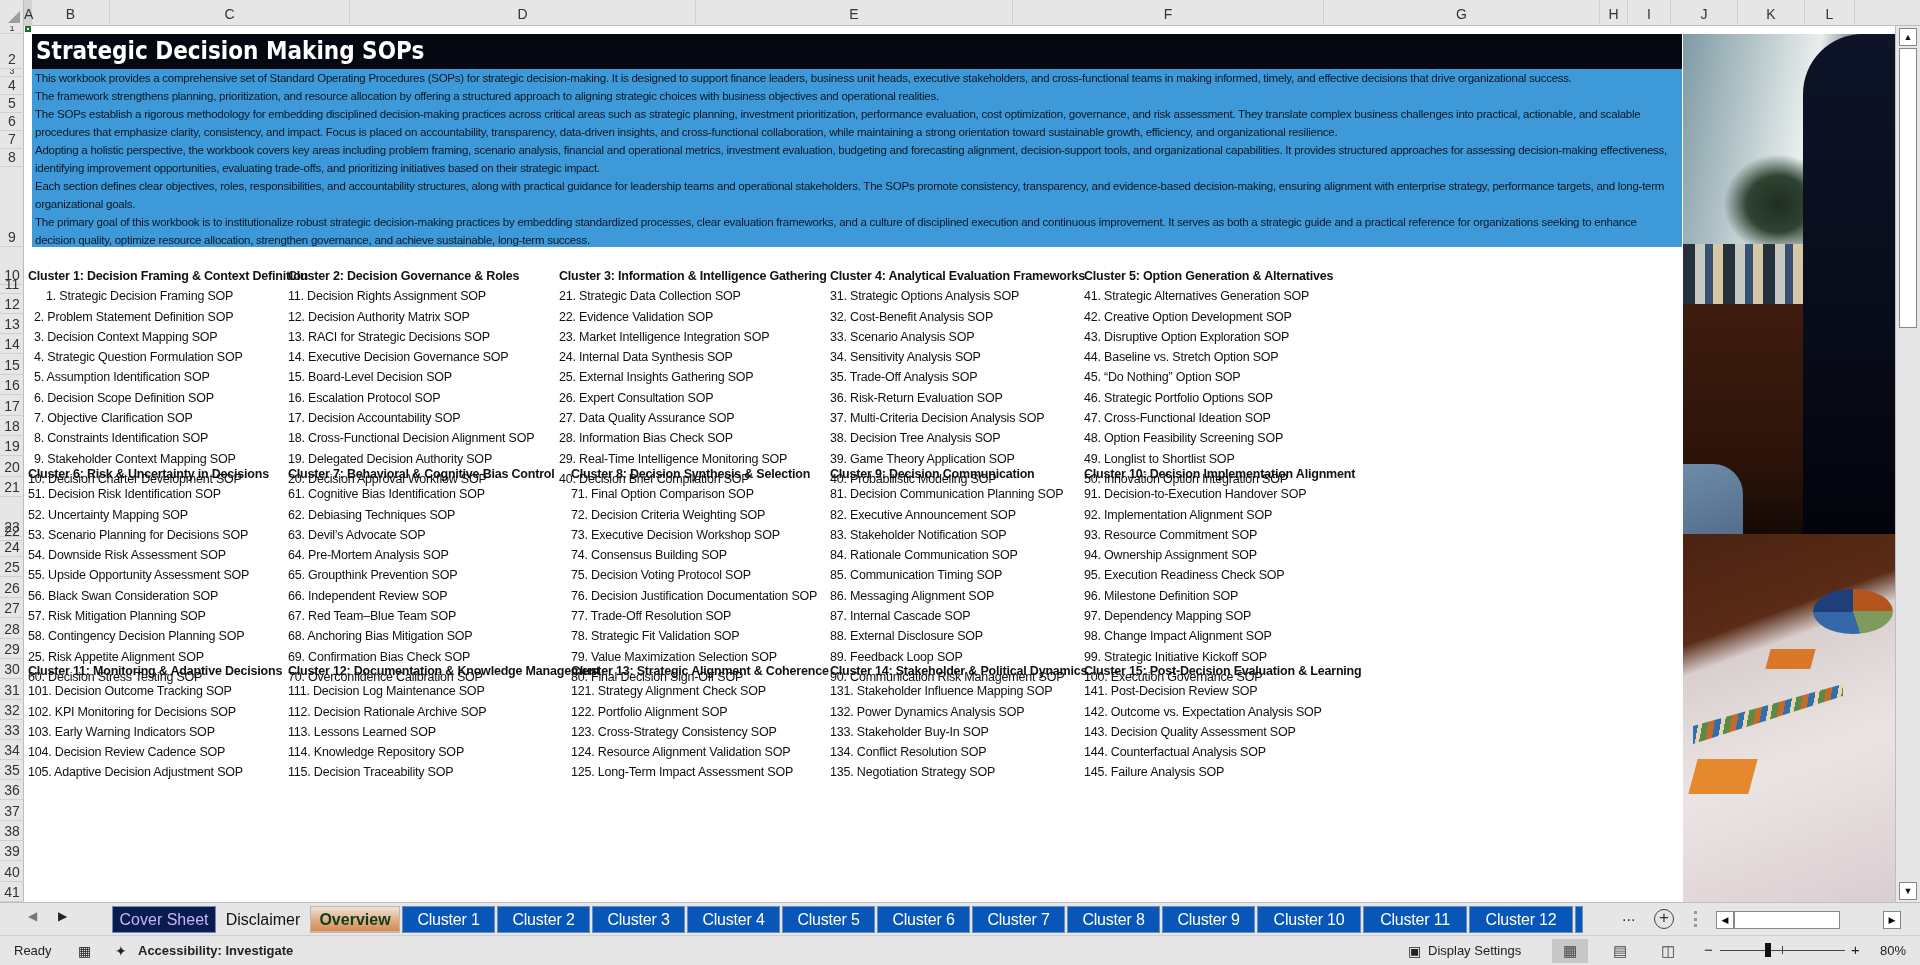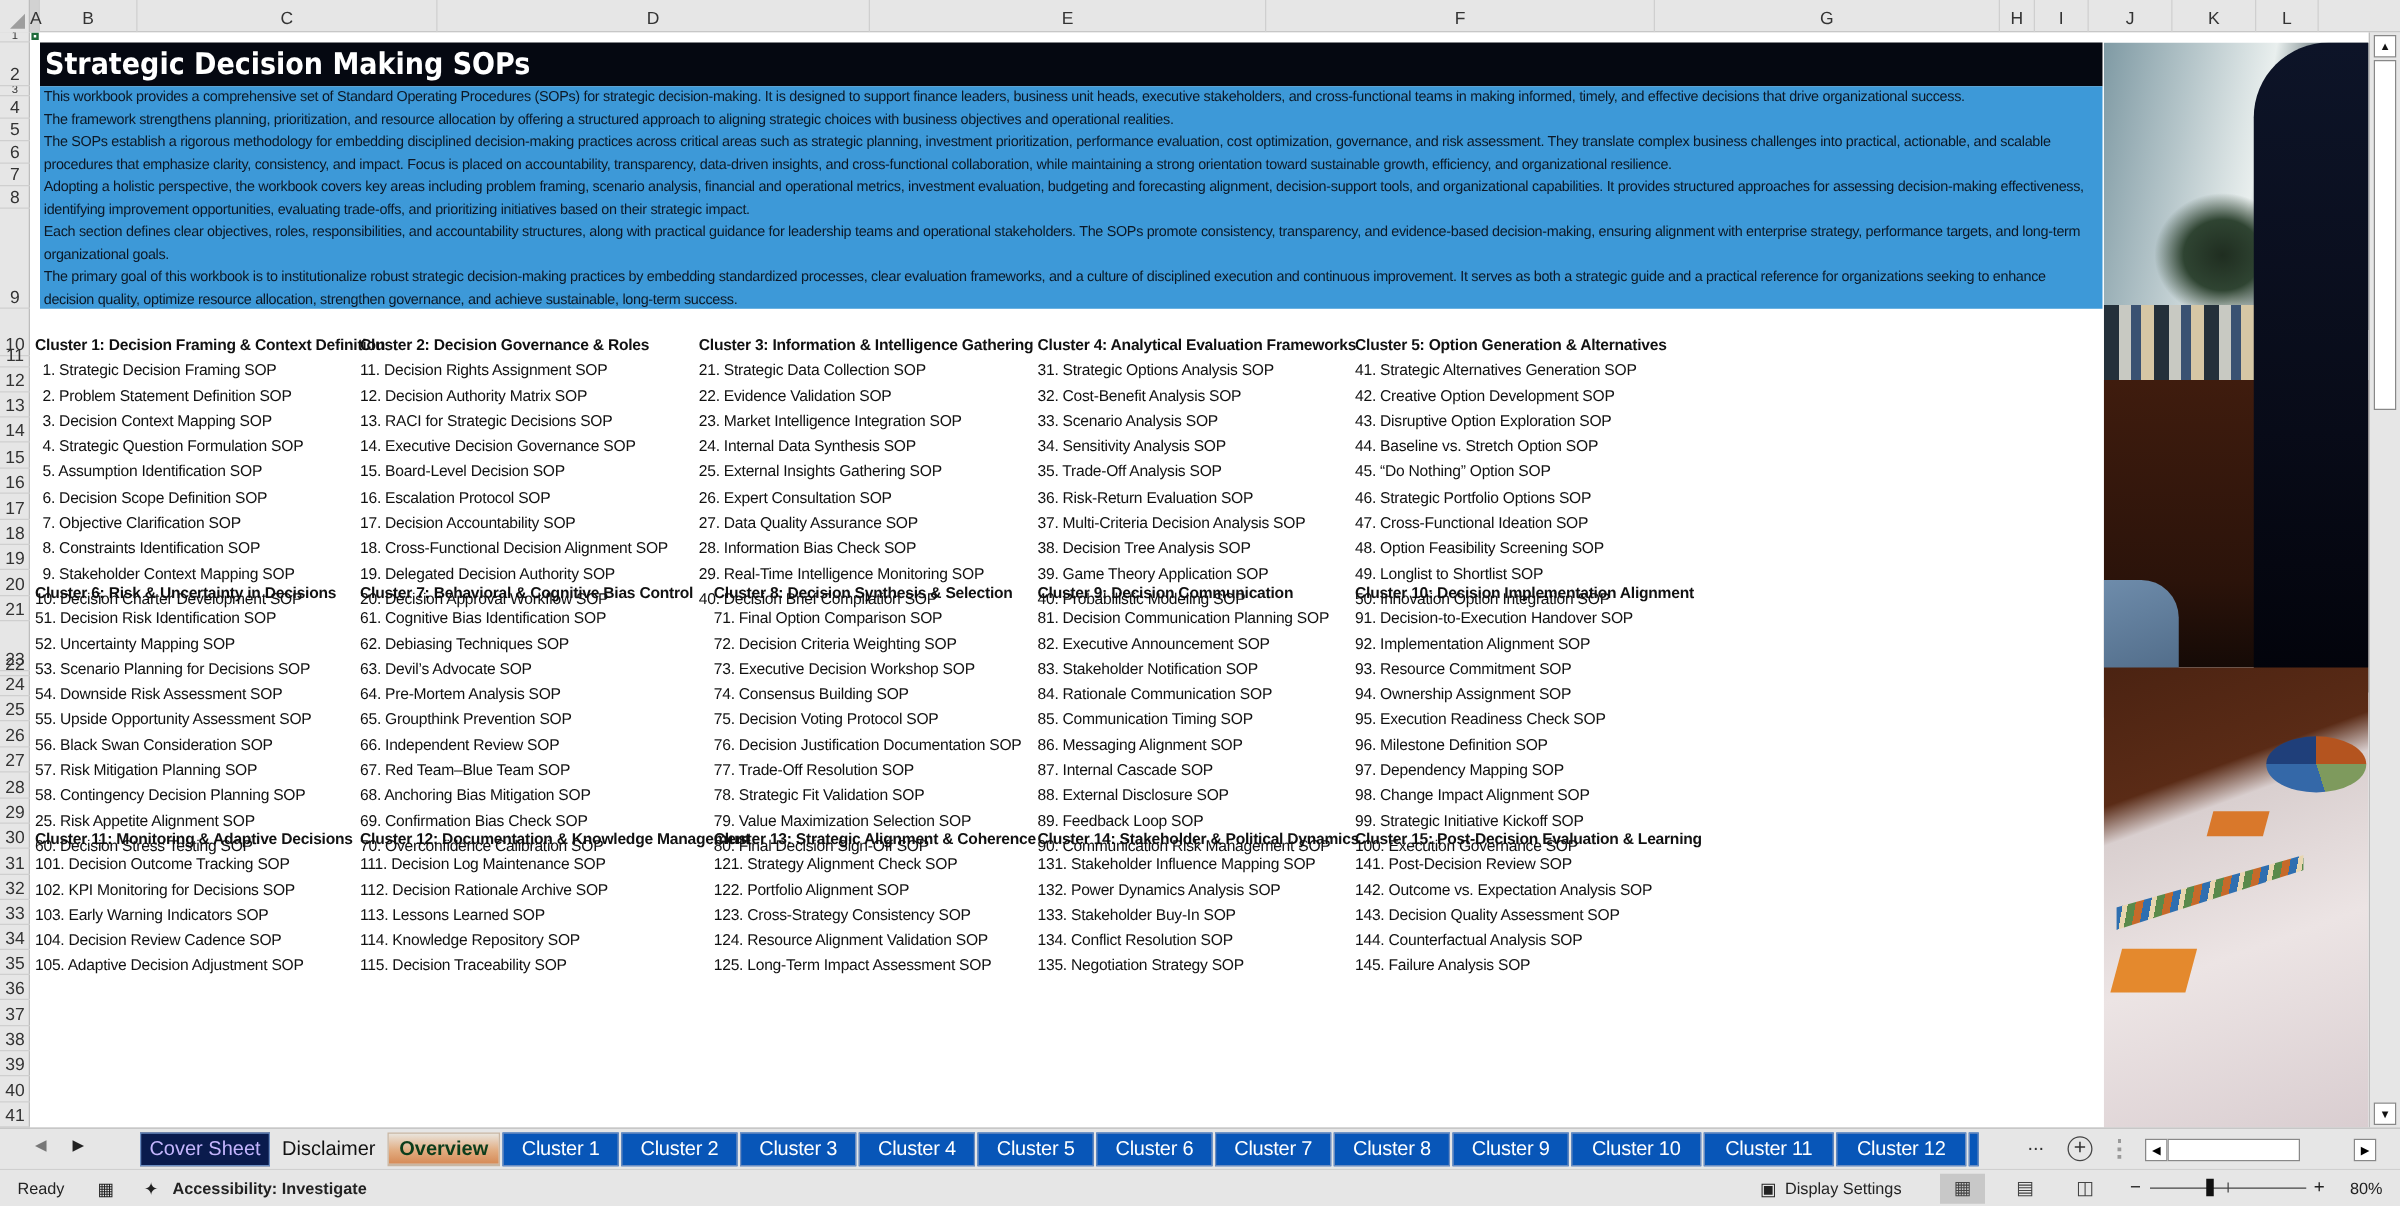--- a/index.html
+++ b/index.html
@@ -152,21 +152,21 @@
     <p>The SOPs establish a rigorous methodology for embedding disciplined decision-making practices across critical areas such as strategic planning, investment prioritization, performance evaluation, cost optimization, governance, and risk assessment. They translate complex business challenges into practical, actionable, and scalable procedures that emphasize clarity, consistency, and impact. Focus is placed on accountability, transparency, data-driven insights, and cross-functional collaboration, while maintaining a strong orientation toward sustainable growth, efficiency, and organizational resilience.</p>
     <p>Adopting a holistic perspective, the workbook covers key areas including problem framing, scenario analysis, financial and operational metrics, investment evaluation, budgeting and forecasting alignment, decision-support tools, and organizational capabilities. It provides structured approaches for assessing decision-making effectiveness, identifying improvement opportunities, evaluating trade-offs, and prioritizing initiatives based on their strategic impact.</p>
     <p>Each section defines clear objectives, roles, responsibilities, and accountability structures, along with practical guidance for leadership teams and operational stakeholders. The SOPs promote consistency, transparency, and evidence-based decision-making, ensuring alignment with enterprise strategy, performance targets, and long-term organizational goals.</p>
     <p>The primary goal of this workbook is to institutionalize robust strategic decision-making practices by embedding standardized processes, clear evaluation frameworks, and a culture of disciplined execution and continuous improvement. It serves as both a strategic guide and a practical reference for organizations seeking to enhance decision quality, optimize resource allocation, strengthen governance, and achieve sustainable, long-term success.</p>
   </div>
 
 
   <div id="cluster-container">
       <div class="cluster" style="left: 3px; top: 240px;">
         <div class="c-title">Cluster 1: Decision Framing &amp; Context Definition</div>
-        <div class="c-item" style="padding-left: 6px;">1. Strategic Decision Framing SOP</div>
+        <div class="c-item" style="padding-left: 6px; margin-left: 12px;">1. Strategic Decision Framing SOP</div>
         <div class="c-item" style="padding-left: 6px;">2. Problem Statement Definition SOP</div>
         <div class="c-item" style="padding-left: 6px;">3. Decision Context Mapping SOP</div>
         <div class="c-item" style="padding-left: 6px;">4. Strategic Question Formulation SOP</div>
         <div class="c-item" style="padding-left: 6px;">5. Assumption Identification SOP</div>
         <div class="c-item" style="padding-left: 6px;">6. Decision Scope Definition SOP</div>
         <div class="c-item" style="padding-left: 6px;">7. Objective Clarification SOP</div>
         <div class="c-item" style="padding-left: 6px;">8. Constraints Identification SOP</div>
         <div class="c-item" style="padding-left: 6px;">9. Stakeholder Context Mapping SOP</div>
         <div class="c-item">10. Decision Charter Development SOP</div>
       </div>

